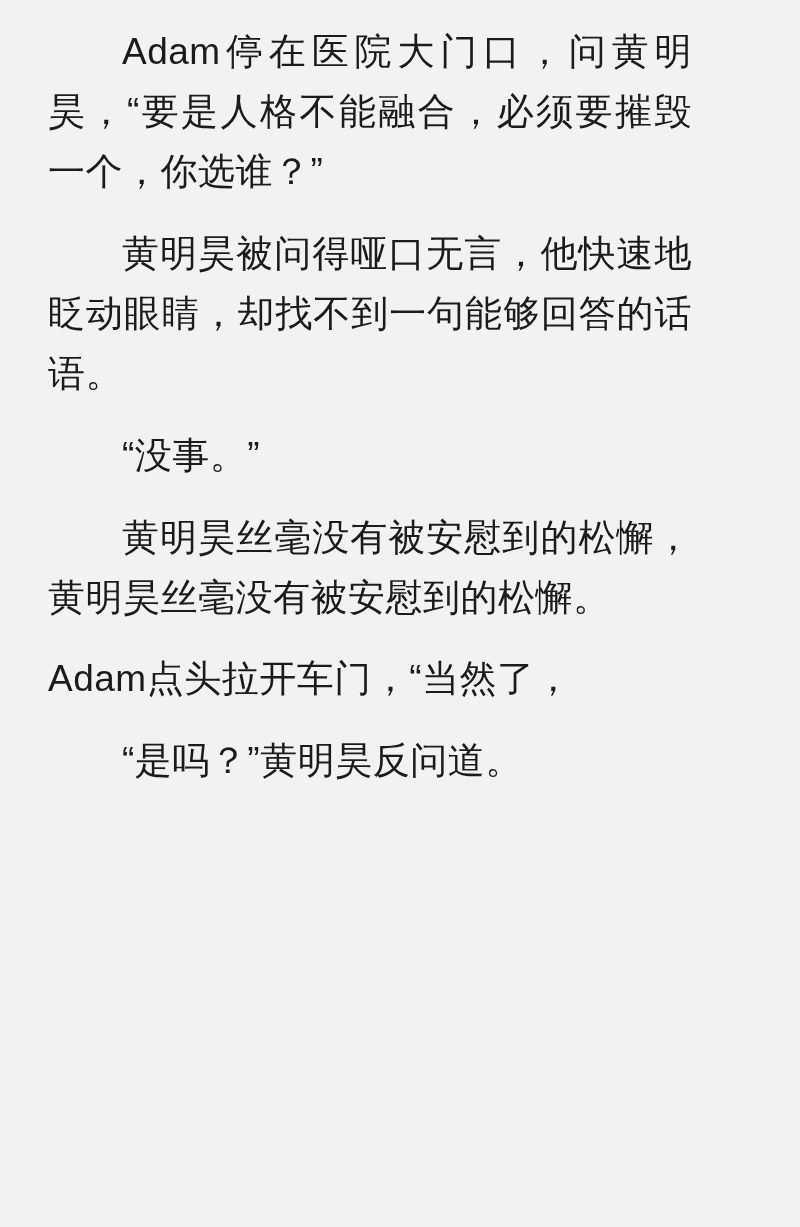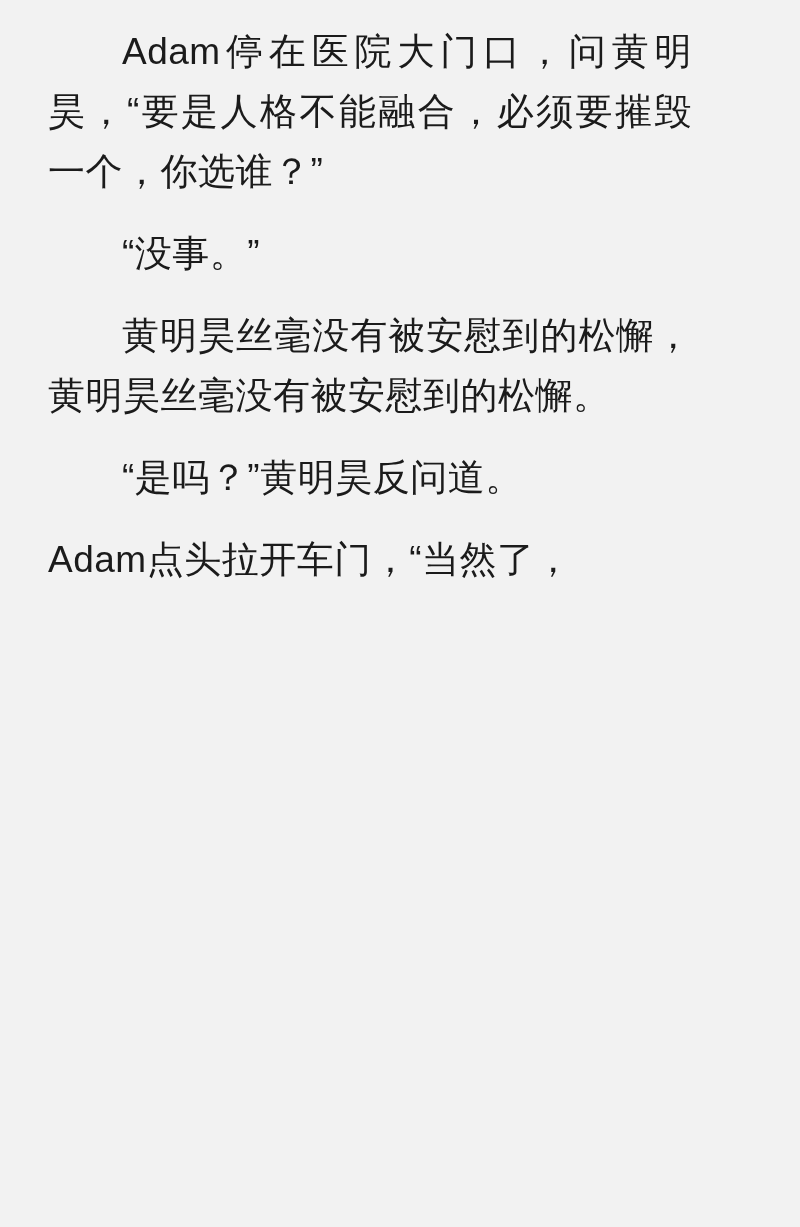--- a/index.html
+++ b/index.html
@@ -32,17 +32,18 @@
   }
   .para.indent {
     text-indent: 74px;
   }
 </style>
 </head>
 <body>
 
 <div class="page">
   <p class="para indent">Adam停在医院大门口，问黄明昊，“要是人格不能融合，必须要摧毁一个，你选谁？”</p>
+  <p class="para indent">黄明昊被问得哑口无言，他快速地眨动眼睛，却找不到一句能够回答的话语。</p>
   <p class="para indent">“没事。”</p>
   <p class="para indent">黄明昊丝毫没有被安慰到的松懈，黄明昊丝毫没有被安慰到的松懈。</p>
+  <p class="para">Adam点头拉开车门，“当然了，</p>
   <p class="para indent">“是吗？”黄明昊反问道。</p>
-  <p class="para">Adam点头拉开车门，“当然了，</p>
 </div>
 
 </body></html>

